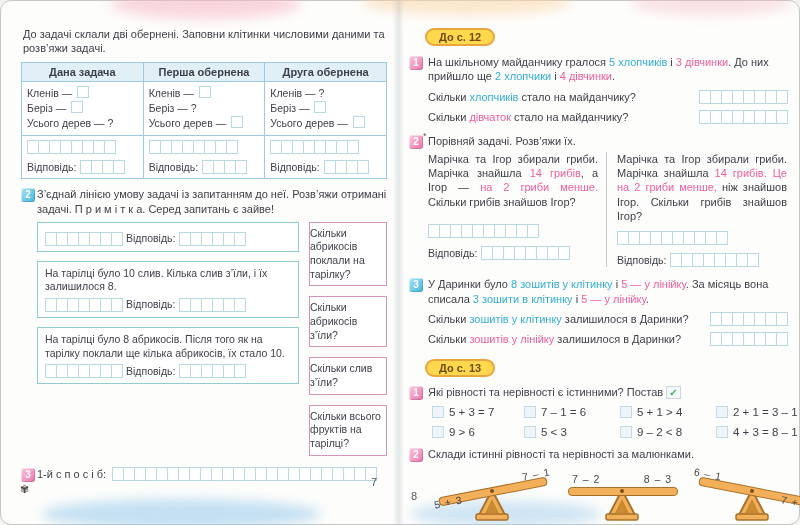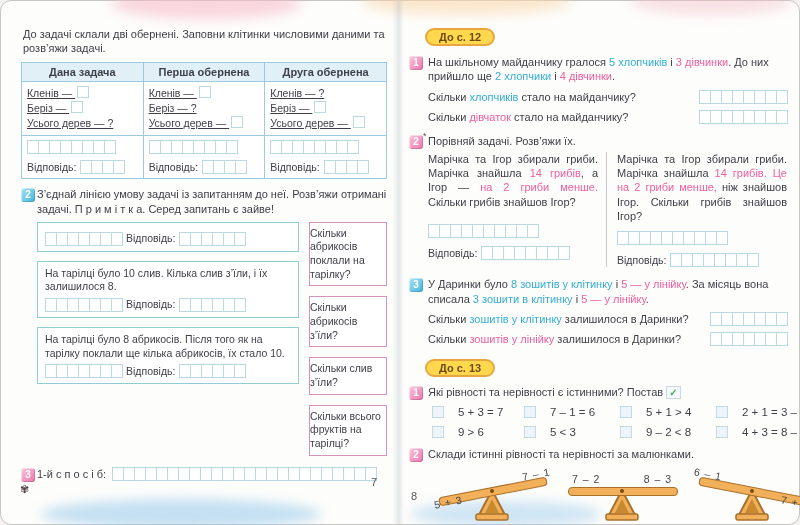--- a/index.html
+++ b/index.html
@@ -31,21 +31,21 @@
   .flower{position:absolute;left:-1px;top:16px;font-size:11px;color:#4c4440;}
 
   .intro,.tasktext{font-size:11px;line-height:1.3;margin:0 0 6px 0;}
   .c-blue{color:#35aed6;}
   .c-pink{color:#ee5f9e;}
 
   
   .otable{border-collapse:collapse;width:366px;margin:2px 0 4px 0;background:#fff;table-layout:fixed;}
   .otable th{background:#e1f0f7;border:1px solid #9ccade;font-size:11px;font-weight:bold;padding:3px 2px;}
   .otable td{border:1px solid #9ccade;font-size:10.5px;padding:4px 5px;vertical-align:top;}
-  .tline{white-space:nowrap;line-height:1.45;text-decoration:underline;}
+  .tline{white-space:nowrap;line-height:1.45;}
   .sq{display:inline-block;width:10px;height:10px;border:1px solid #b9d9e2;background:#fff;vertical-align:-1px;margin-left:2px;}
 
   .cells{display:inline-flex;}
   .cell{width:10px;height:12px;border:1px solid #b9d9e2;background:#fff;margin-right:-1px;flex:none;}
   .ansrow{display:flex;align-items:center;gap:4px;margin-top:4px;font-size:10.5px;flex-wrap:nowrap;}
   .anslabel{white-space:nowrap;}
 
   
   .t2cols{display:flex;gap:10px;margin-top:6px;padding-left:16px;}
   .condcol{width:262px;display:flex;flex-direction:column;gap:9px;}
@@ -67,21 +67,21 @@
   }
   .qrow{display:flex;align-items:center;gap:16px;margin-top:6px;font-size:11px;}
   .qtext{flex:1;}
   .variants{display:flex;margin-top:4px;}
   .variant{flex:1;padding-right:8px;}
   .variant.v2{border-left:1px solid #cfc6cf;padding-left:10px;padding-right:0;}
   .vtext{font-size:11px;line-height:1.3;text-align:justify;min-height:64px;}
   .vstrip{margin-top:8px;}
 
   .eqgrid{display:grid;grid-template-columns:92px 96px 96px 1fr;row-gap:8px;margin-top:7px;padding-left:4px;}
-  .eq{display:flex;align-items:center;gap:14px;font-size:11.5px;white-space:nowrap;}
+  .eq{display:flex;align-items:center;gap:5px;font-size:11.5px;white-space:nowrap;}
   .chk{width:10px;height:10px;border:1px solid #c4d9e6;background:#eef5fa;flex:none;}
   .checkdemo{color:#3fae62;font-weight:bold;border:1px solid #cdd7dd;background:#f4f9fb;padding:0 2px;font-size:10px;}
 
   
   .seesawrow{display:flex;gap:14px;margin-top:4px;padding-left:6px;}
   .seesaw{position:relative;width:116px;height:58px;flex:none;}
   .ful{position:absolute;left:50%;top:22px;transform:translateX(-50%);}
   .plank{position:absolute;left:4px;top:21px;width:108px;height:7px;background:#f3b05b;border:1px solid #a97029;border-radius:4px;z-index:2;}
   .pin{position:absolute;left:50%;top:23px;width:4px;height:4px;margin-left:-2px;border-radius:50%;background:#7a4f17;z-index:3;}
   .slabel{position:absolute;font-size:10.5px;color:#46464c;letter-spacing:1px;white-space:nowrap;z-index:4;}

